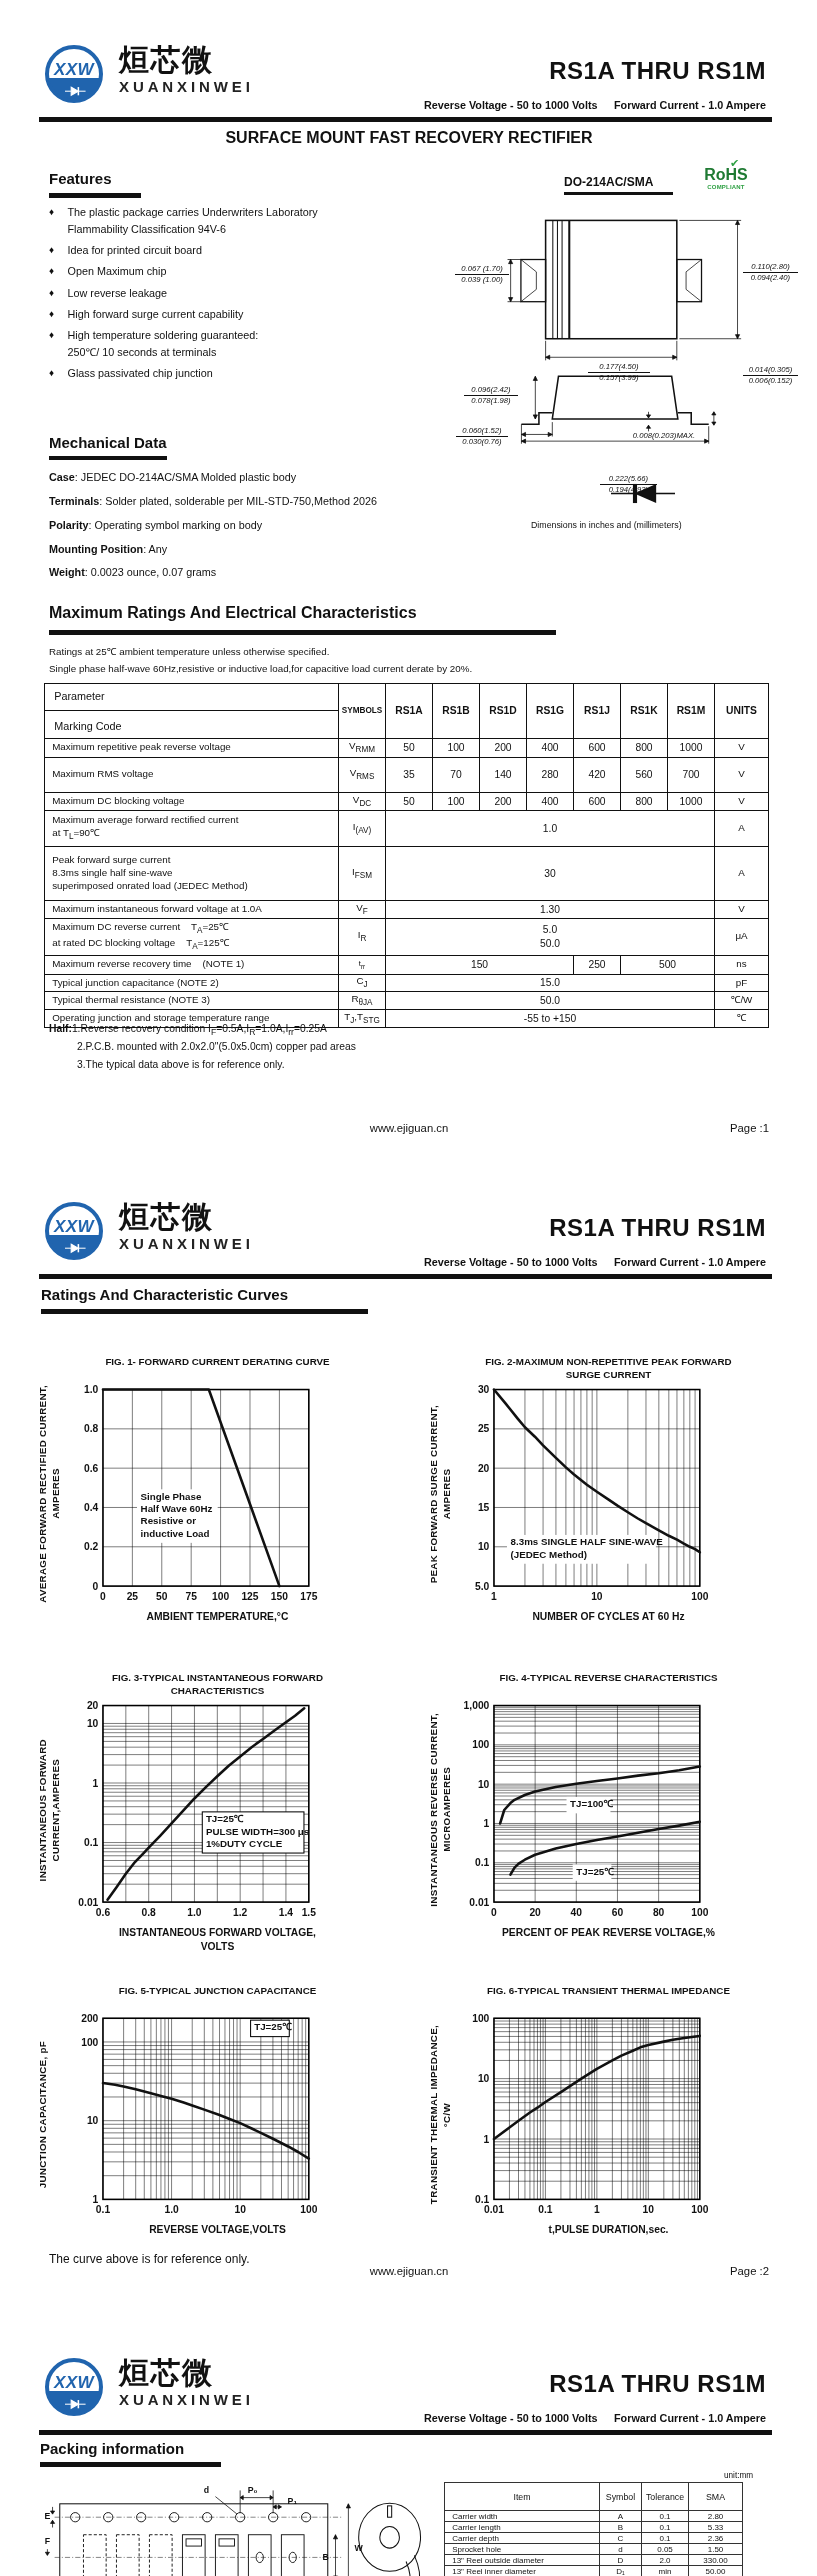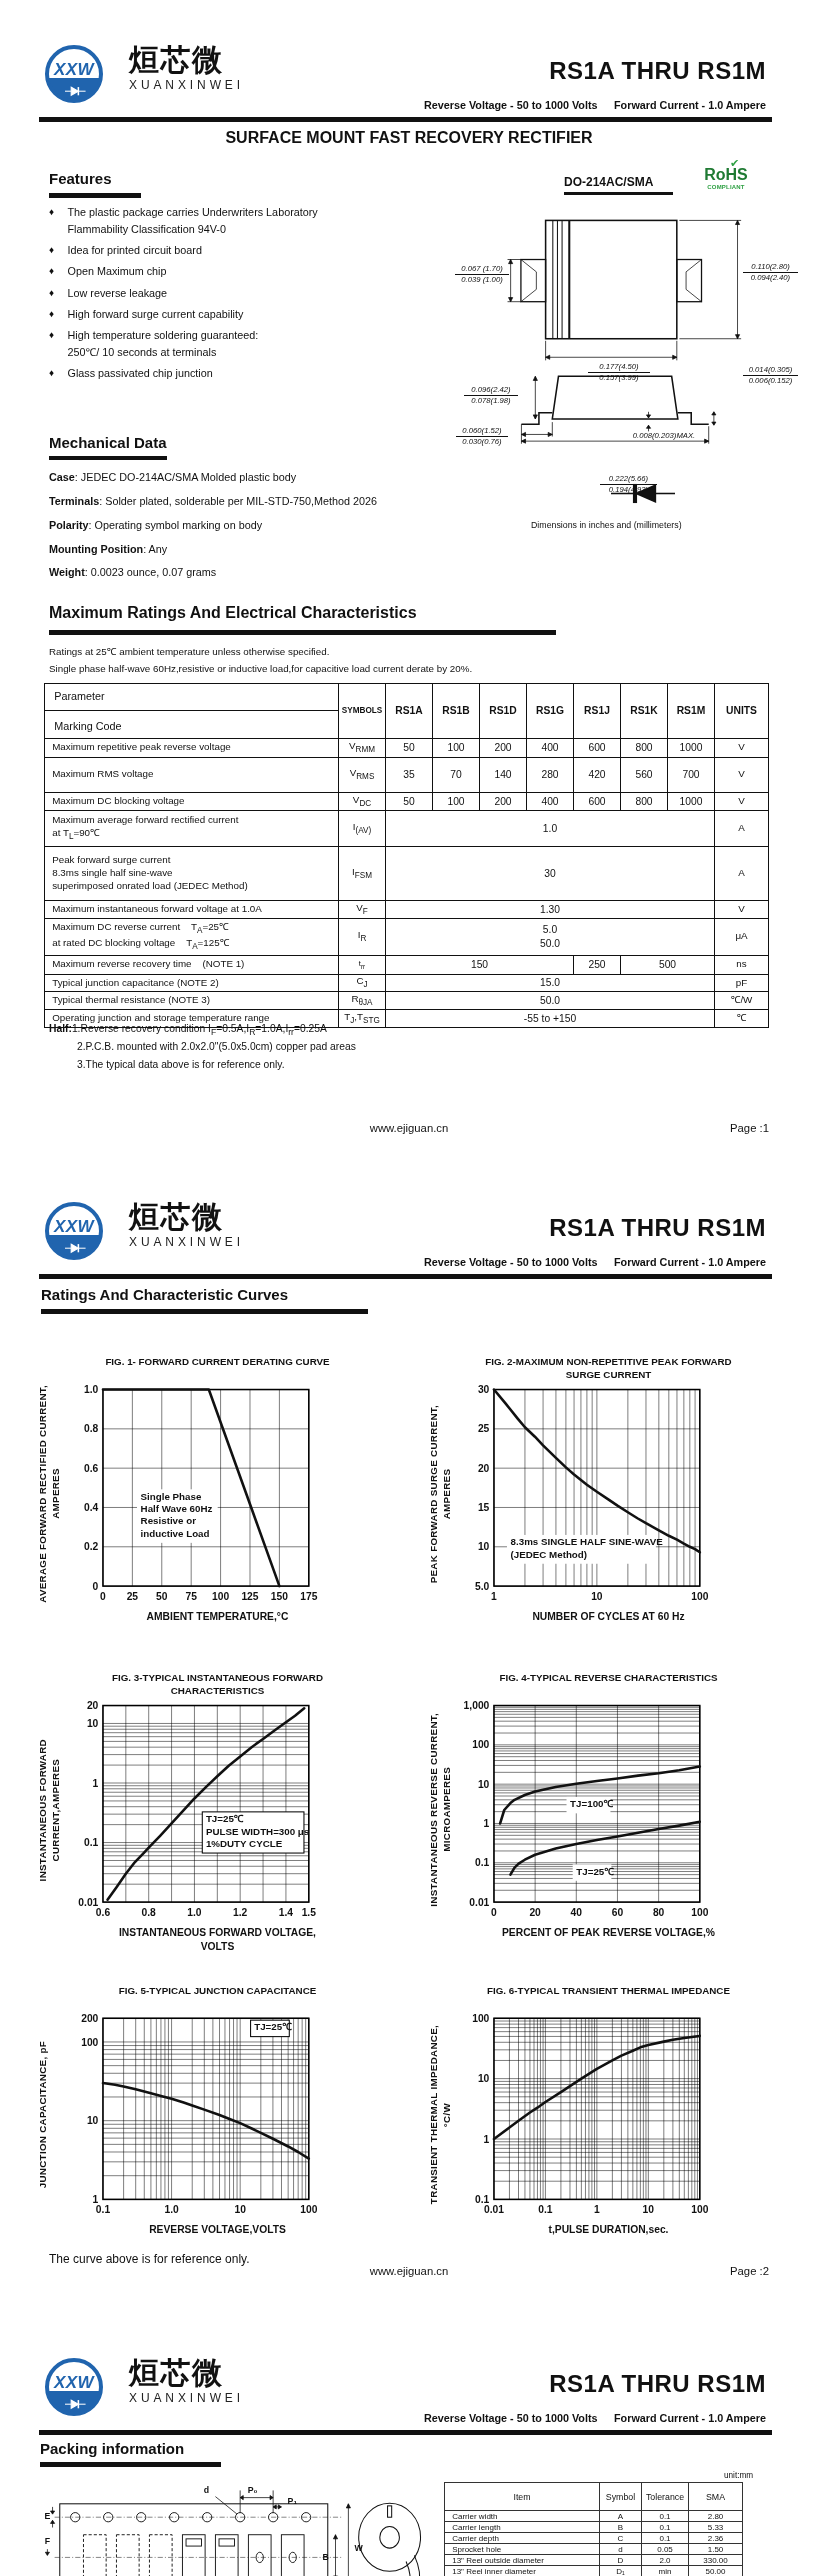--- a/index.html
+++ b/index.html
@@ -2,26 +2,26 @@
 <html style="font-size:8.2px"><head>
 <meta charset="utf-8">
 <style>
   html,body{margin:0;padding:0;background:#fff;}
   .doc{position:relative;width:818px;height:3470px;background:#fff;font-family:"Liberation Sans",sans-serif;color:#111;overflow:hidden;}
   .page{position:absolute;left:0;width:818px;height:1157px;background:#fff;}
   #page1{top:0;} #page2{top:1157px;} #page3{top:2313px;}
   .abs{position:absolute;}
   .b{font-weight:bold;}
   
-  .logo{position:absolute;left:45px;top:45px;display:flex;gap:26px;align-items:flex-start;}
+  .logo{position:absolute;left:45px;top:45px;display:flex;gap:16px;align-items:flex-start;}
   .logo-circle{width:58px;height:58px;border-radius:50%;border:4.6px solid #2064ae;background:linear-gradient(#ffffff 58%,#2064ae 58%);position:relative;box-sizing:border-box;flex:0 0 58px;}
   .logo-xxw{color:#2064ae;font-weight:bold;font-style:italic;font-size:17px;text-align:center;margin-top:11.3px;letter-spacing:0.5px;}
   .logo-diode{position:absolute;left:15.5px;bottom:1.5px;}
   .logo-cn{font-size:30px;font-weight:bold;line-height:1.0;letter-spacing:1.5px;}
-  .logo-en{font-size:12px;font-weight:normal;letter-spacing:3.9px;color:#222;margin-top:3.1px;}
+  .logo-en{font-size:15px;font-weight:bold;letter-spacing:3.9px;color:#222;margin-top:3.1px;}
   .hdr-title{position:absolute;right:52px;top:57px;font-size:24px;font-weight:bold;letter-spacing:0.5px;}
   .hdr-sub{position:absolute;right:52px;top:99px;font-size:10.8px;font-weight:bold;}
   .hdr-sub .gap{display:inline-block;width:16.5px;}
   .hdr-rule{position:absolute;left:39px;right:46px;top:117px;height:4.6px;background:#111;}
   
   .h1{position:absolute;font-weight:bold;font-size:15px;}
   .hbar{position:absolute;height:4.6px;background:#111;}
   .footer-url{position:absolute;left:0;right:0;text-align:center;font-size:11.3px;}
   .footer-page{position:absolute;right:49px;font-size:11.3px;}
   
@@ -104,21 +104,21 @@
     <div class="rohs">
       <div class="rohs-check">✔</div>
       <div class="rohs-name">RoHS</div>
       <div class="rohs-sub">COMPLIANT</div>
     </div>
 
     <div class="features">
       <div class="feat">
           <span class="blt">♦</span>
           <span class="txt">The plastic package carries Underwriters Laboratory
-Flammability Classification 94V-0</span>
+Flammability Classification 94V-6</span>
         </div>
       <div class="feat">
           <span class="blt">♦</span>
           <span class="txt">Idea for printed circuit board</span>
         </div>
       <div class="feat">
           <span class="blt">♦</span>
           <span class="txt">Open Maximum chip</span>
         </div>
       <div class="feat">

